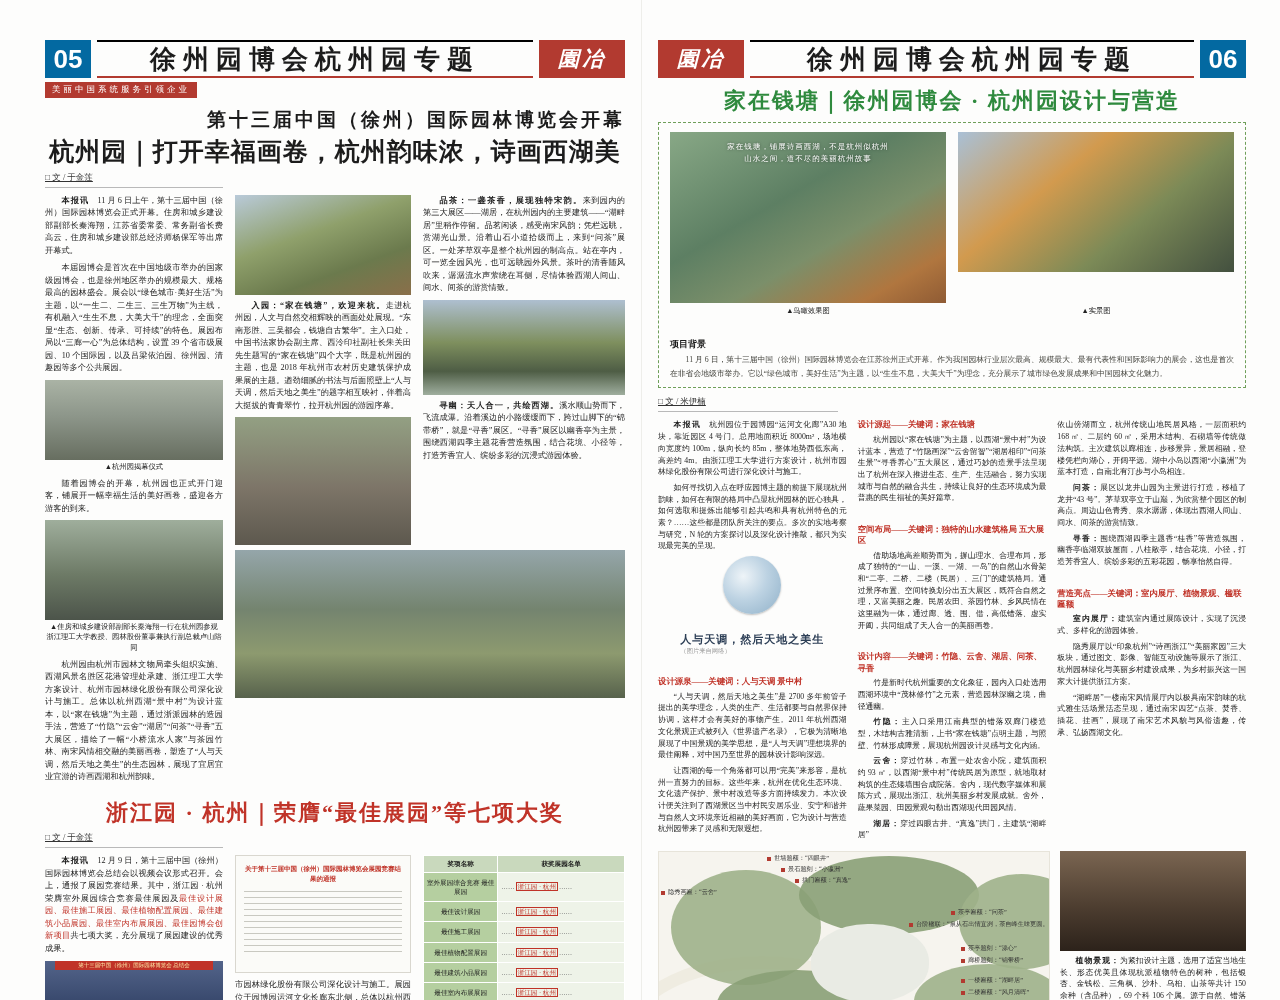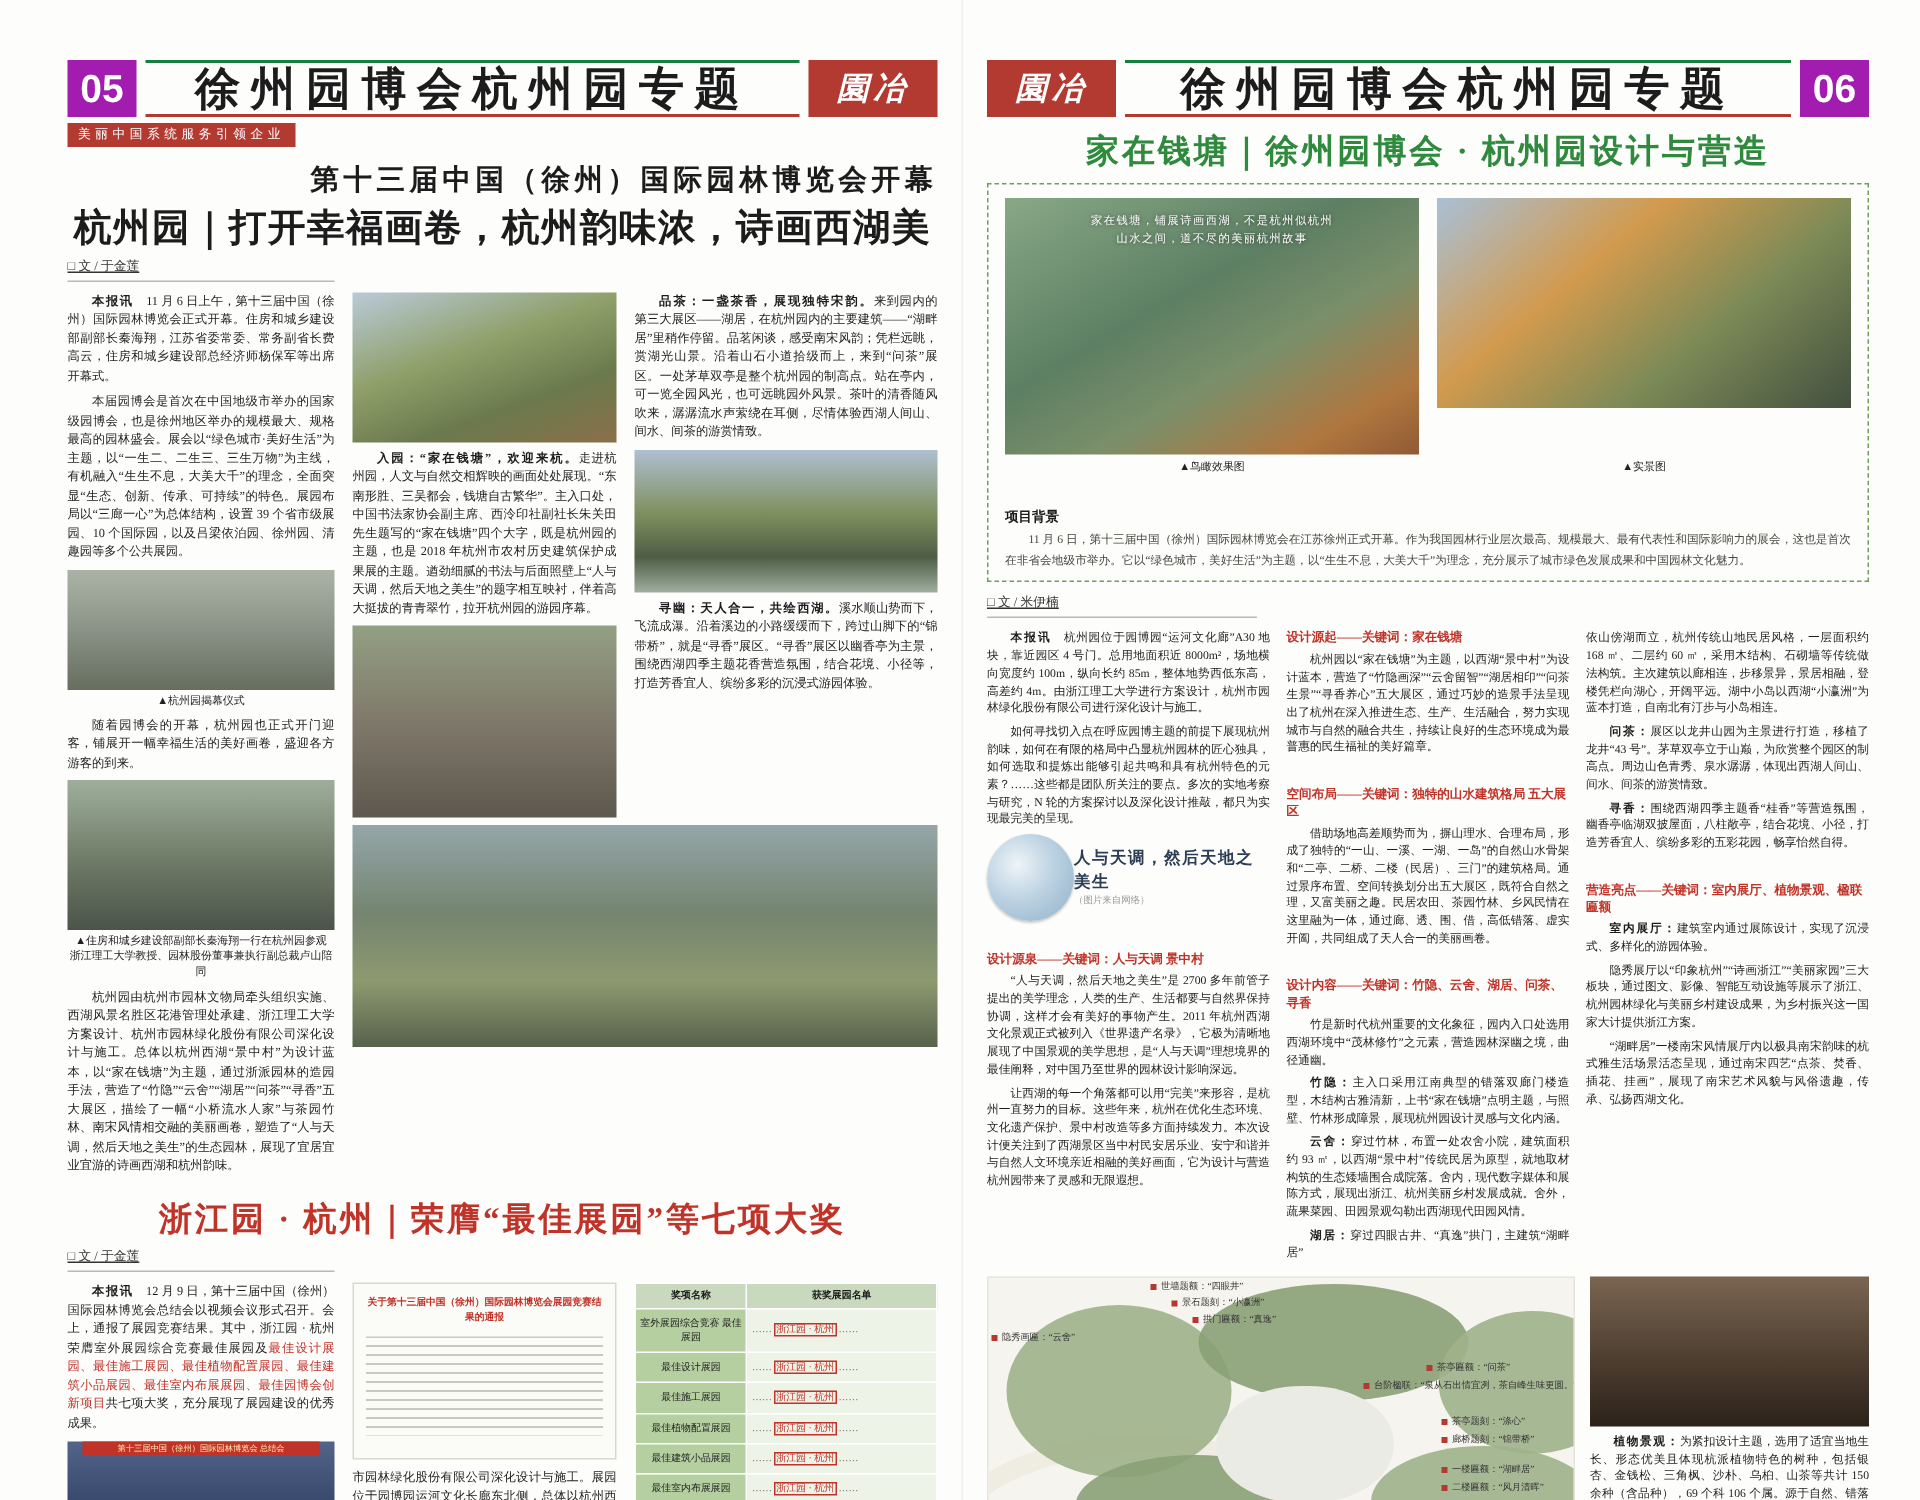--- a/index.html
+++ b/index.html
@@ -5,24 +5,24 @@
   html,body{margin:0;padding:0;background:#ffffff;}
   body{font-family:"Liberation Serif","DejaVu Serif",serif;color:#1c1c1c;}
   .sheet{position:relative;width:1280px;height:1000px;background:#fdfdfc;overflow:hidden;}
   .fold{position:absolute;left:641px;top:0;width:1px;height:100%;background:#eeeeea;}
   .page{position:absolute;top:40px;}
   .page-left{left:45px;width:580px;}
   .page-right{left:658px;width:588px;}
 
   
   .hdr{display:flex;align-items:stretch;height:38px;}
-  .numbox{width:46px;background:#a21caf;color:#fff;display:flex;align-items:center;justify-content:center;
+  .numbox{width:46px;background:#0369a1;color:#fff;display:flex;align-items:center;justify-content:center;
           font:bold 26px "Liberation Sans",sans-serif;}
-  .titlebar{flex:1;border-top:2px solid #15803d;border-bottom:2px solid #b23a30;margin:0 6px;
-            display:flex;align-items:center;justify-content:center;font-size:30px;font-weight:bold;letter-spacing:7px;}
+  .titlebar{flex:1;border-top:2px solid #000000;border-bottom:2px solid #b23a30;margin:0 6px;
+            display:flex;align-items:center;justify-content:center;font-size:26px;font-weight:bold;letter-spacing:7px;}
   .mastbox{width:86px;background:#b23a30;color:#fff;display:flex;align-items:center;justify-content:center;
            font-size:21px;font-weight:bold;font-style:italic;letter-spacing:3px;}
   .tagline{display:inline-block;background:#b23a30;color:#fff;font-size:8.5px;letter-spacing:3px;
            padding:2px 7px;margin-top:4px;}
 
   
   .kicker{font-size:19px;font-weight:bold;text-align:right;letter-spacing:3px;margin:9px 0 2px;}
   .headline{font-size:25px;font-weight:bold;text-align:center;letter-spacing:1px;margin:0 0 4px;}
   .h2red{color:#c03328;font-size:22px;font-weight:bold;text-align:center;letter-spacing:2px;margin:10px 0 4px;}
   .hgreen{color:#2f8a3e;font-size:22px;font-weight:bold;text-align:center;letter-spacing:2px;margin:8px 0 6px;}
@@ -80,21 +80,21 @@
            letter-spacing:1px;text-shadow:0 0 3px rgba(0,0,0,.55);}
   .hero-caps{display:flex;gap:12px;}
   .hero-caps .caption{flex:1;margin:3px 0 2px;}
   .bg-title{font-weight:bold;font-size:9px;margin-top:20px;}
   .bg-text{font-size:7.8px;line-height:1.75;color:#474740;text-align:justify;text-indent:2em;margin:2px 0 0;}
 
   .rp-cols{display:flex;gap:11px;margin-top:2px;}
   .rc{flex:1;}
   .rc p.b{font-size:7.8px;line-height:1.5;margin:0 0 4px;}
   .rh{color:#c03328;font-weight:bold;font-size:8.4px;margin:20px 0 3px;line-height:1.35;}
-  .circle-row{display:flex;align-items:center;gap:0;margin:3px 0 2px;}
+  .circle-row{display:flex;align-items:center;gap:18px;margin:3px 0 2px;flex-direction:column;}
   .circleimg{width:58px;height:58px;border-radius:50%;flex:none;
              background:radial-gradient(circle at 35% 35%,#eef4f8 0%,#bcd2e2 45%,#8fb0c8 100%);
              box-shadow:0 1px 2px rgba(0,0,0,.25);}
   .circle-text{font-size:11px;font-weight:bold;color:#2c3e55;letter-spacing:1px;line-height:1.4;}
   .circle-credit{font-size:6.3px;color:#999;}
 
   .lower{display:flex;gap:10px;margin-top:6px;}
   .lower-left{flex:1;}
   .lower-right{width:186px;flex:none;}
   .lower-right p.b{font-size:7.8px;line-height:1.5;margin:4px 0;}

